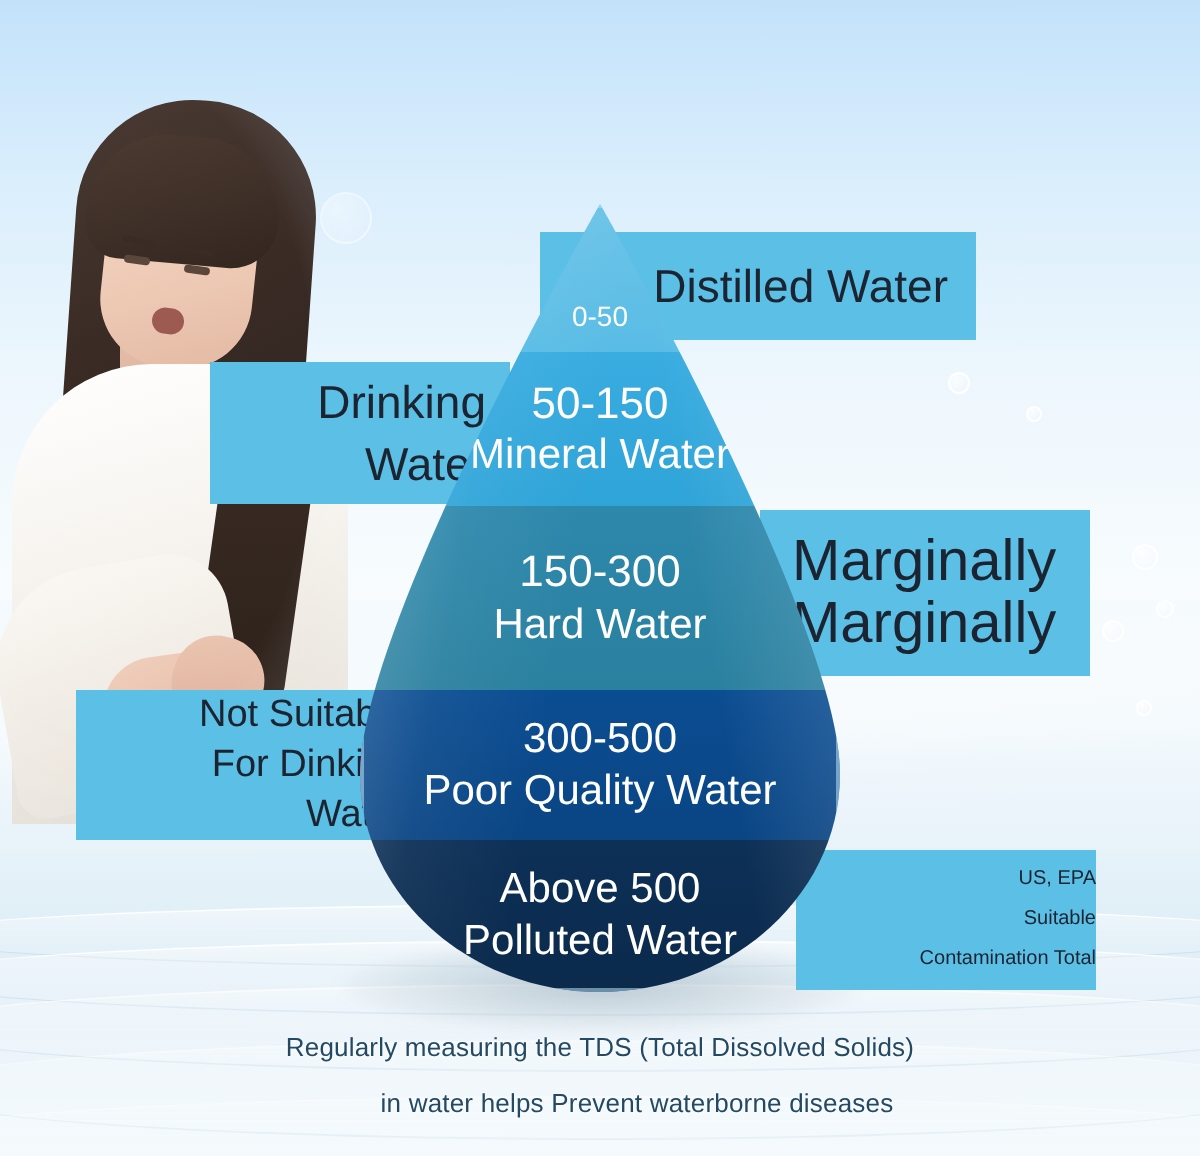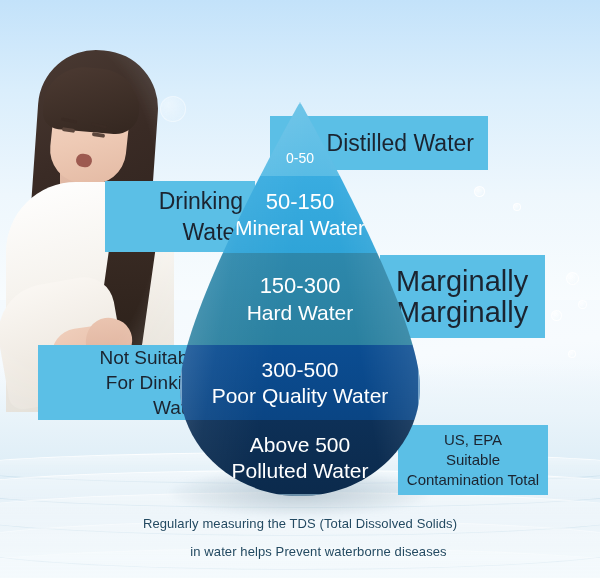--- a/index.html
+++ b/index.html
@@ -252,22 +252,22 @@
     align-items: flex-start; padding-left: 16px;
     font-size: 29px; line-height: 31px;
   }
   .lb-notsuitable {
     left: 38px; top: 345px; width: 175px; height: 75px;
     font-size: 19px; line-height: 25px;
     align-items: flex-end; padding-right: 10px;
   }
   .lb-epa {
     left: 398px; top: 425px; width: 150px; height: 70px;
-    font-size: 15px; line-height: 20px;
-    align-items: center;
+    font-size: 10px; line-height: 20px;
+    align-items: flex-end;
   }
 
   .layer-under { z-index: 2; }
   .layer-drop  { z-index: 5; }
   .layer-over  { z-index: 8; }
 </style>
 </head>
 <body>
 
 <div class="canvas">

